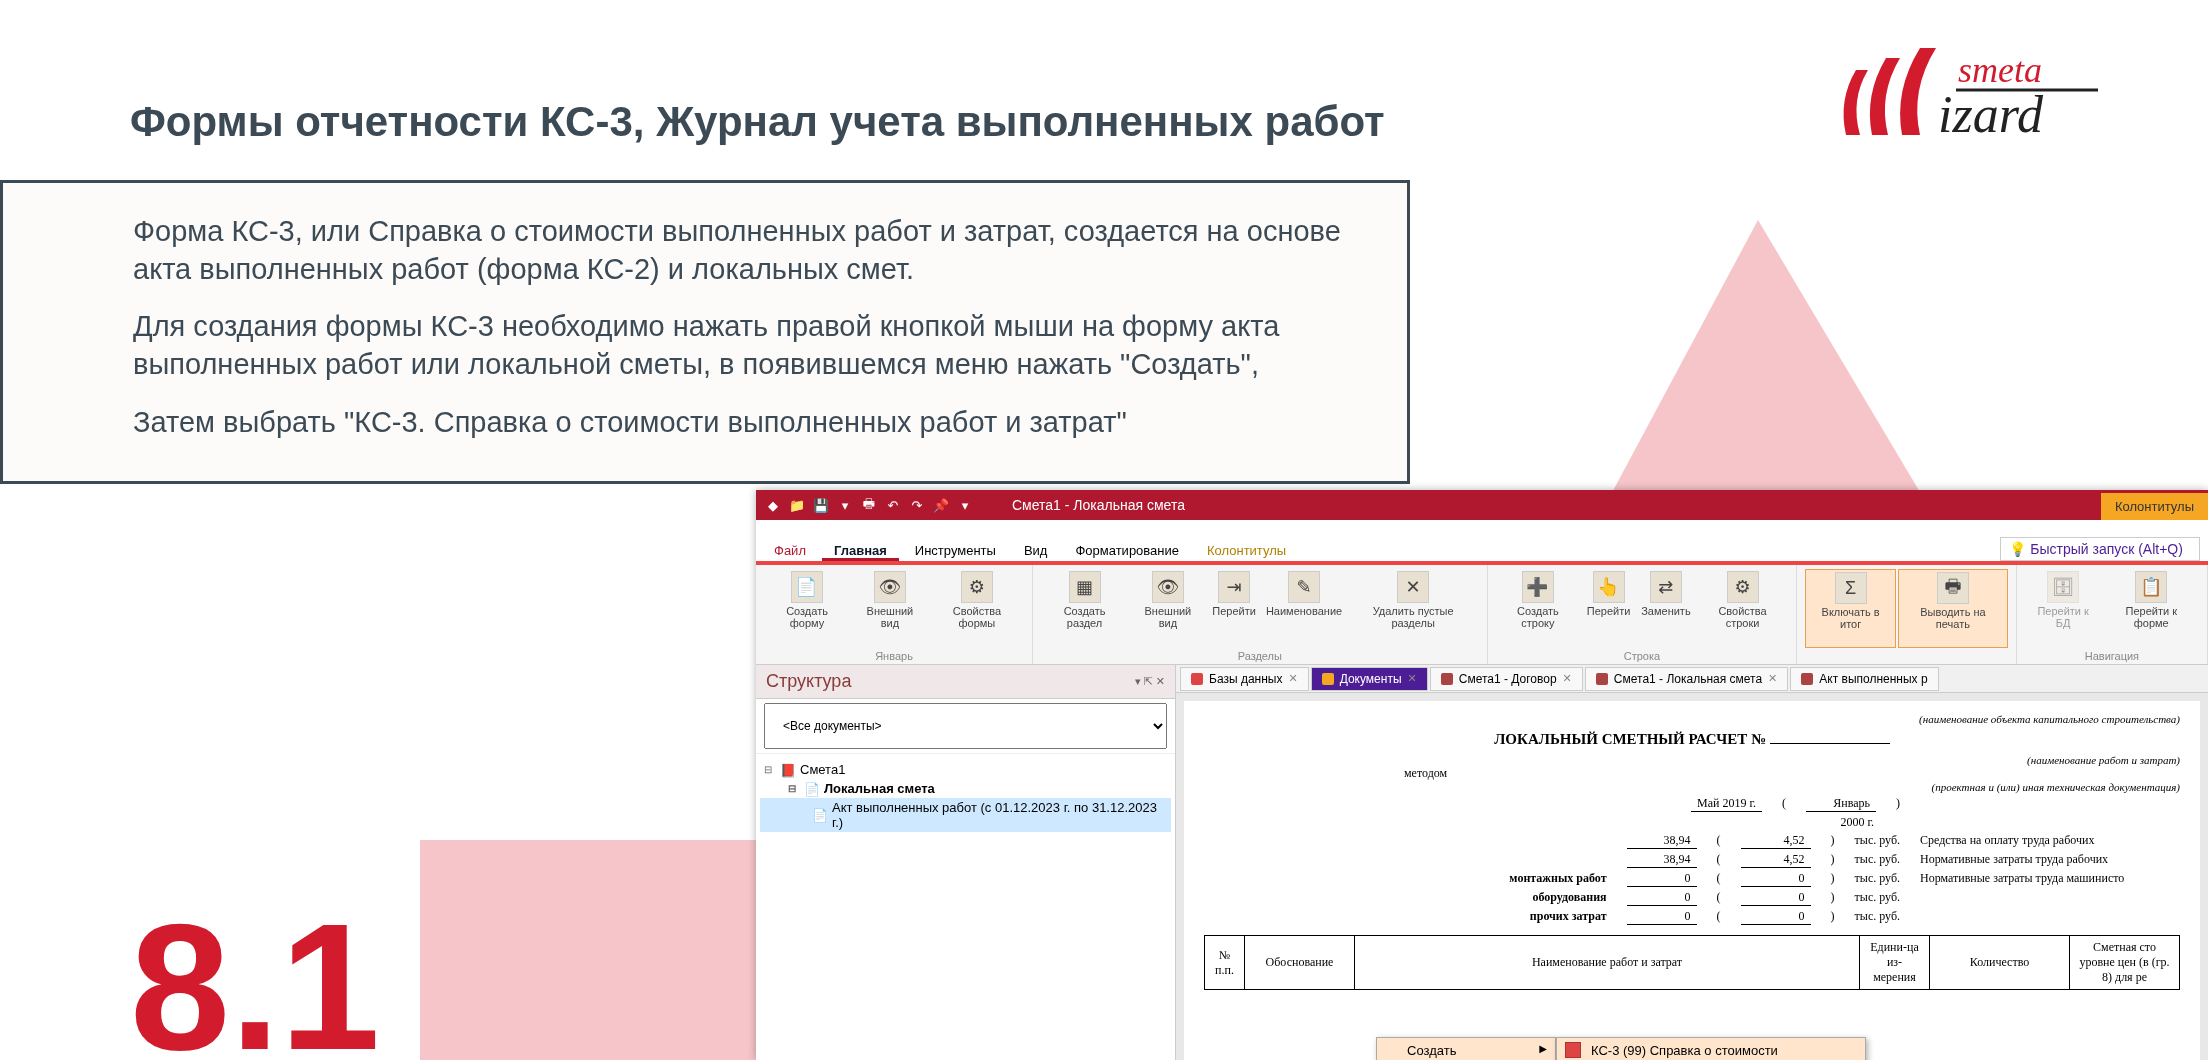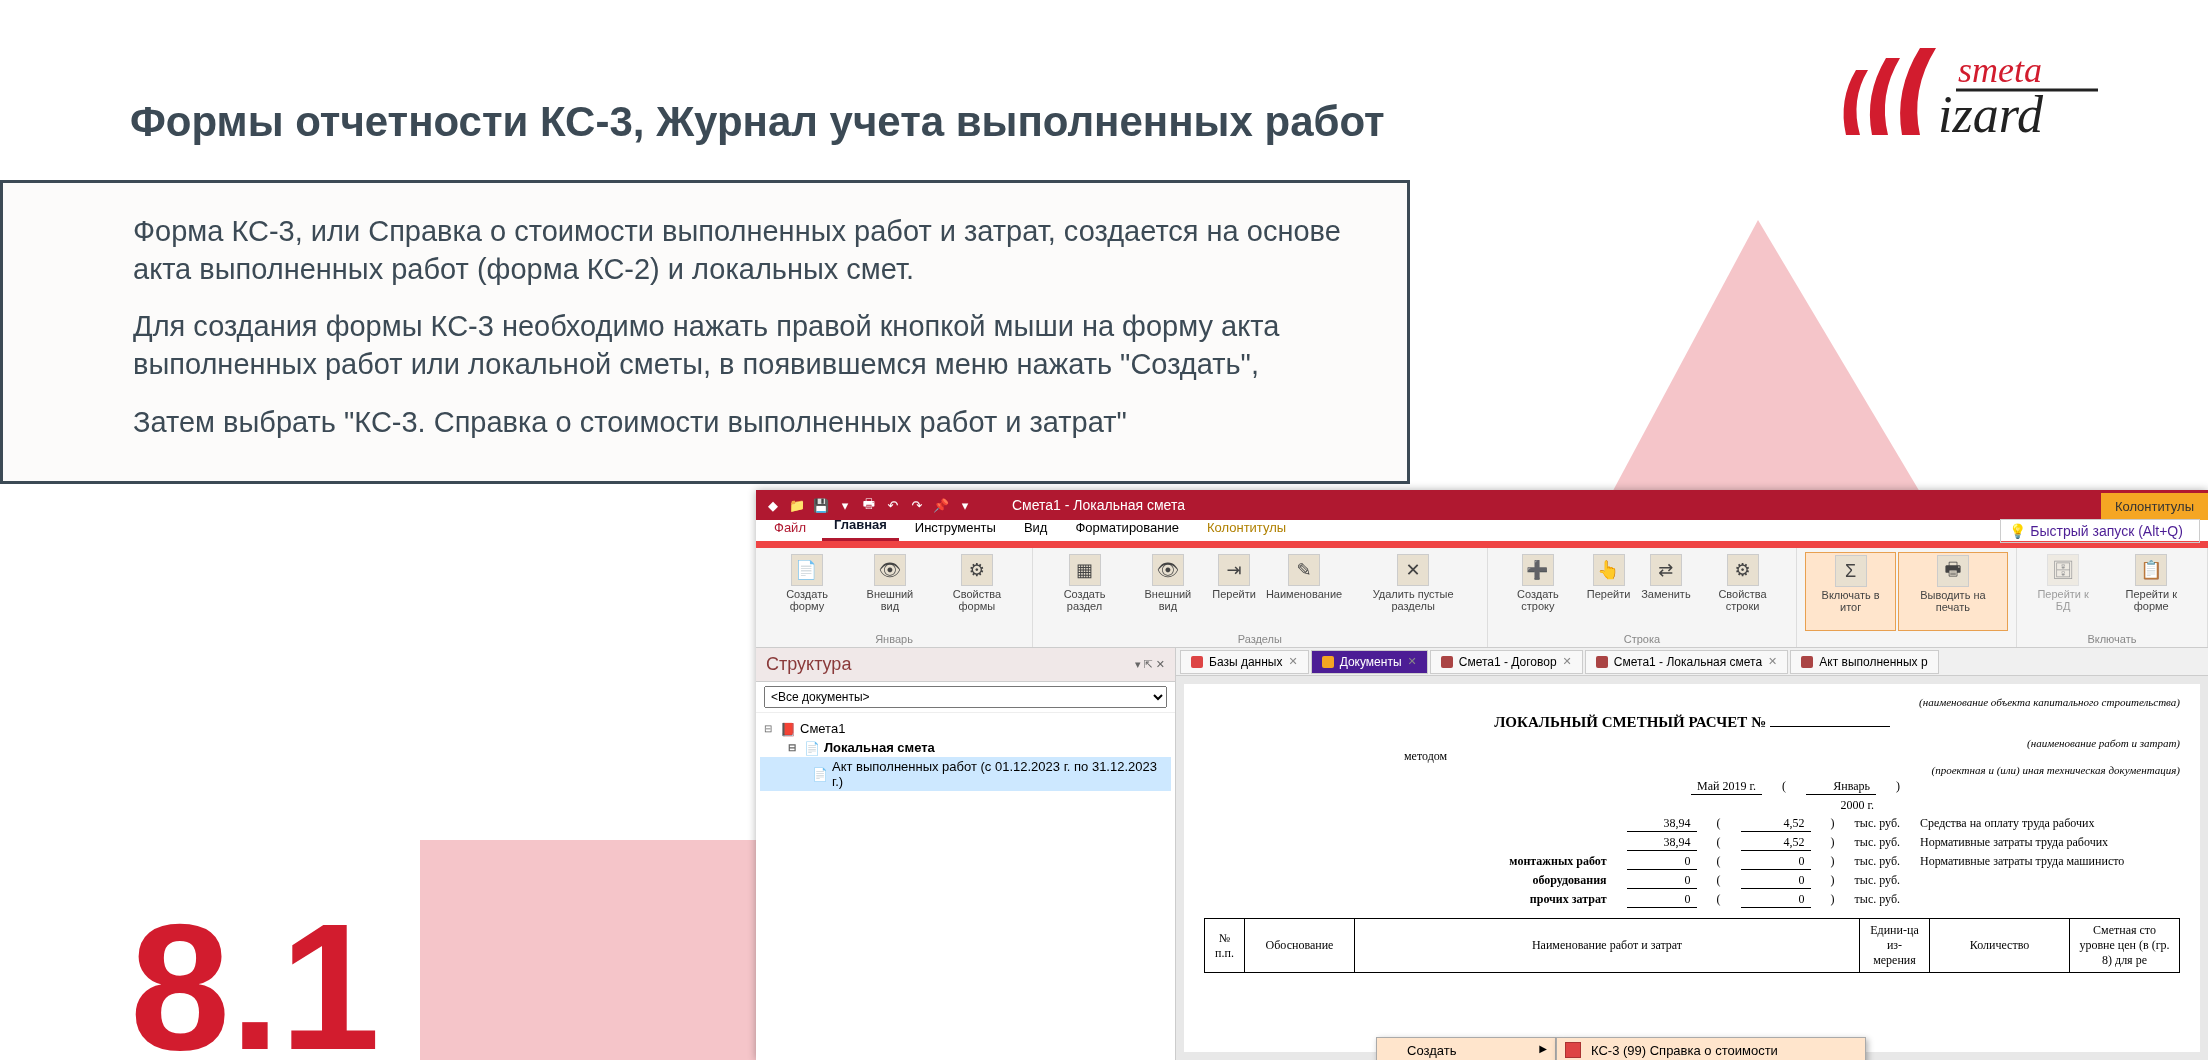--- a/index.html
+++ b/index.html
@@ -23,21 +23,21 @@
 .app { position: absolute; left: 756px; top: 490px; width: 1452px; height: 570px; background: #fff; box-shadow: 0 0 8px rgba(0,0,0,0.3); z-index: 5; font-size: 13px; }
 
 
 .titlebar { height: 30px; background: #b01830; display: flex; align-items: center; color: #fff; }
 .titlebar .qat { display: flex; gap: 6px; padding: 0 8px; align-items: center; }
 .titlebar .qat span { width: 18px; height: 18px; display: inline-flex; align-items: center; justify-content: center; font-size: 13px; }
 .titlebar .title { flex: 1; text-align: left; padding-left: 30px; font-size: 14px; }
 .titlebar .context-tab { background: #f5a623; color: #333; padding: 6px 14px; align-self: flex-end; font-size: 13px; }
 
 
-.ribbon-tabs { height: 28px; background: #fff; border-bottom: 7px solid #ef4444; display: flex; align-items: flex-end; padding-left: 6px; gap: 4px; }
+.ribbon-tabs { height: 28px; background: #fff; border-bottom: 4px solid #ef4444; display: flex; padding-left: 6px; gap: 4px; margin-top: 17px; }
 .ribbon-tabs .tab { padding: 6px 12px; font-size: 13px; cursor: pointer; }
 .ribbon-tabs .tab.active { border-bottom: 3px solid #b01830; color: #0f172a; font-weight: bold; }
 .ribbon-tabs .tab.file { color: #b01830; }
 .ribbon-tabs .tab.context { color: #b08000; }
 .quick-search { margin-left: auto; margin-right: 8px; border: 1px solid #ccc; padding: 3px 8px; font-size: 14px; color: #4c1d95; width: 200px; align-self: center; }
 .quick-search::before { content: "💡 "; }
 
 
 .ribbon { height: 100px; background: #f5f5f5; border-bottom: 1px solid #ccc; display: flex; }
 .ribbon-group { border-right: 1px solid #ddd; padding: 4px 8px 2px; display: flex; flex-direction: column; }
@@ -49,21 +49,21 @@
 .ribbon-group .label { text-align: center; font-size: 11px; color: #888; padding-top: 2px; }
 
 
 .main { display: flex; height: calc(100% - 158px); }
 
 
 .structure { width: 420px; border-right: 1px solid #ccc; display: flex; flex-direction: column; background: #fff; }
 .structure-header { background: #f0e8e8; padding: 6px 10px; font-size: 18px; color: #8a3a3a; border-bottom: 1px solid #ccc; display: flex; align-items: center; }
 .structure-header .tools { margin-left: auto; font-size: 11px; color: #666; }
 .structure-filter { padding: 4px 8px; border-bottom: 1px solid #eee; }
-.structure-filter select { width: 100%; font-size: 12px; padding: 2px; }
+.structure-filter select { width: 100%; font-size: 12px; padding: 14px; }
 .tree { padding: 6px 4px; font-size: 13px; }
 .tree-node { padding: 2px 0; display: flex; align-items: center; gap: 4px; }
 .tree-node .toggle { width: 12px; font-size: 10px; color: #666; }
 .tree-node .icon { width: 16px; height: 14px; display: inline-block; }
 .tree-node.l1 { padding-left: 4px; }
 .tree-node.l2 { padding-left: 28px; font-weight: bold; }
 .tree-node.l3 { padding-left: 52px; }
 .tree-node.selected { background: #cde8ff; }
 
 
@@ -235,21 +235,21 @@
       <div class="buttons">
         <div class="ribbon-btn disabled">
             <div class="icon">🗄</div>
             <span>Перейти к БД</span>
           </div>
         <div class="ribbon-btn">
             <div class="icon">📋</div>
             <span>Перейти к форме</span>
           </div>
       </div>
-      <div class="label">Включать</div>
+      <div class="label">Навигация</div>
     </div>
   </div>
 
   <div class="main">
 
     <div class="structure">
       <div class="structure-header">
         <span>Структура</span>
         <span class="tools">▾ ⇱ ✕</span>
       </div>

